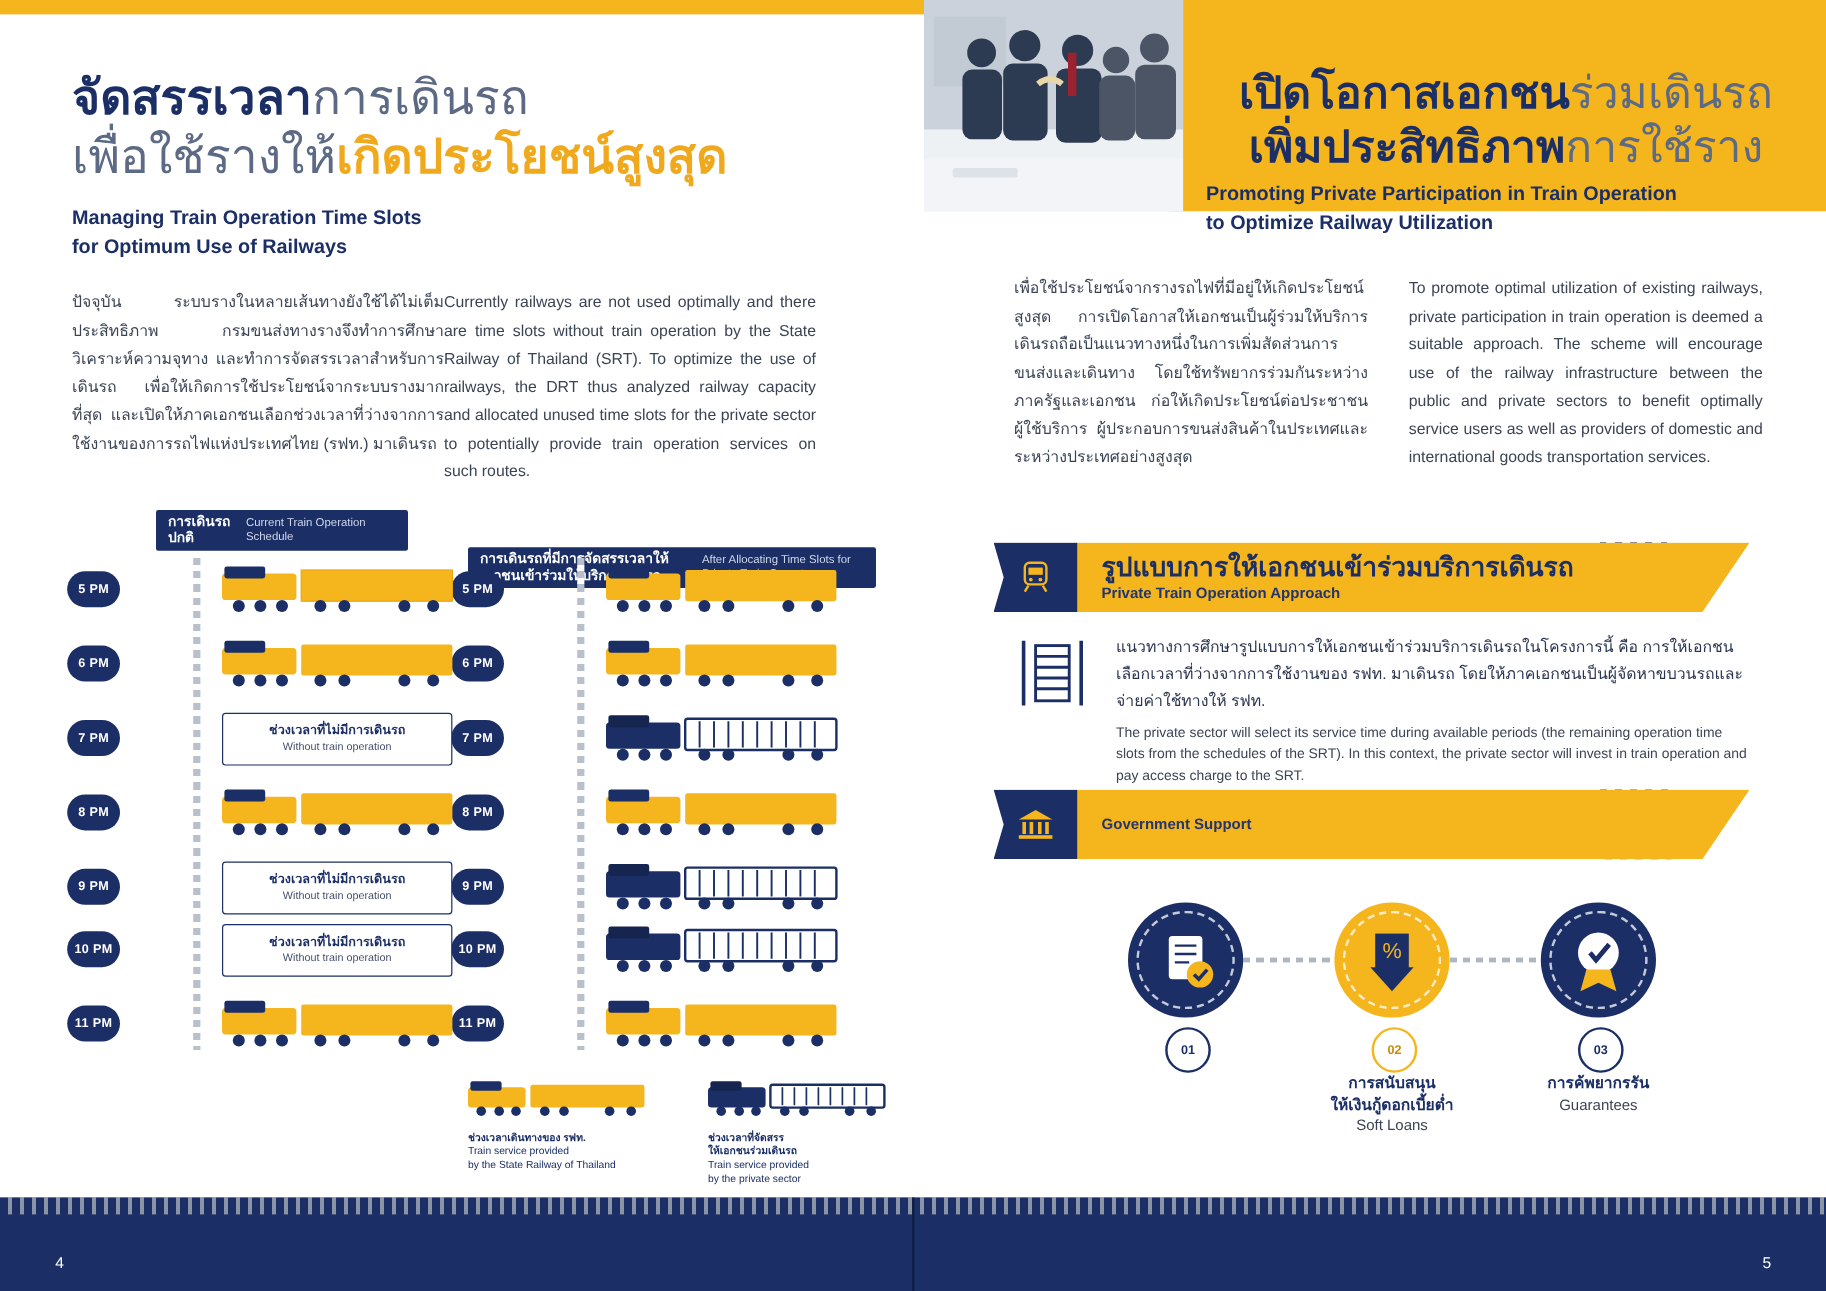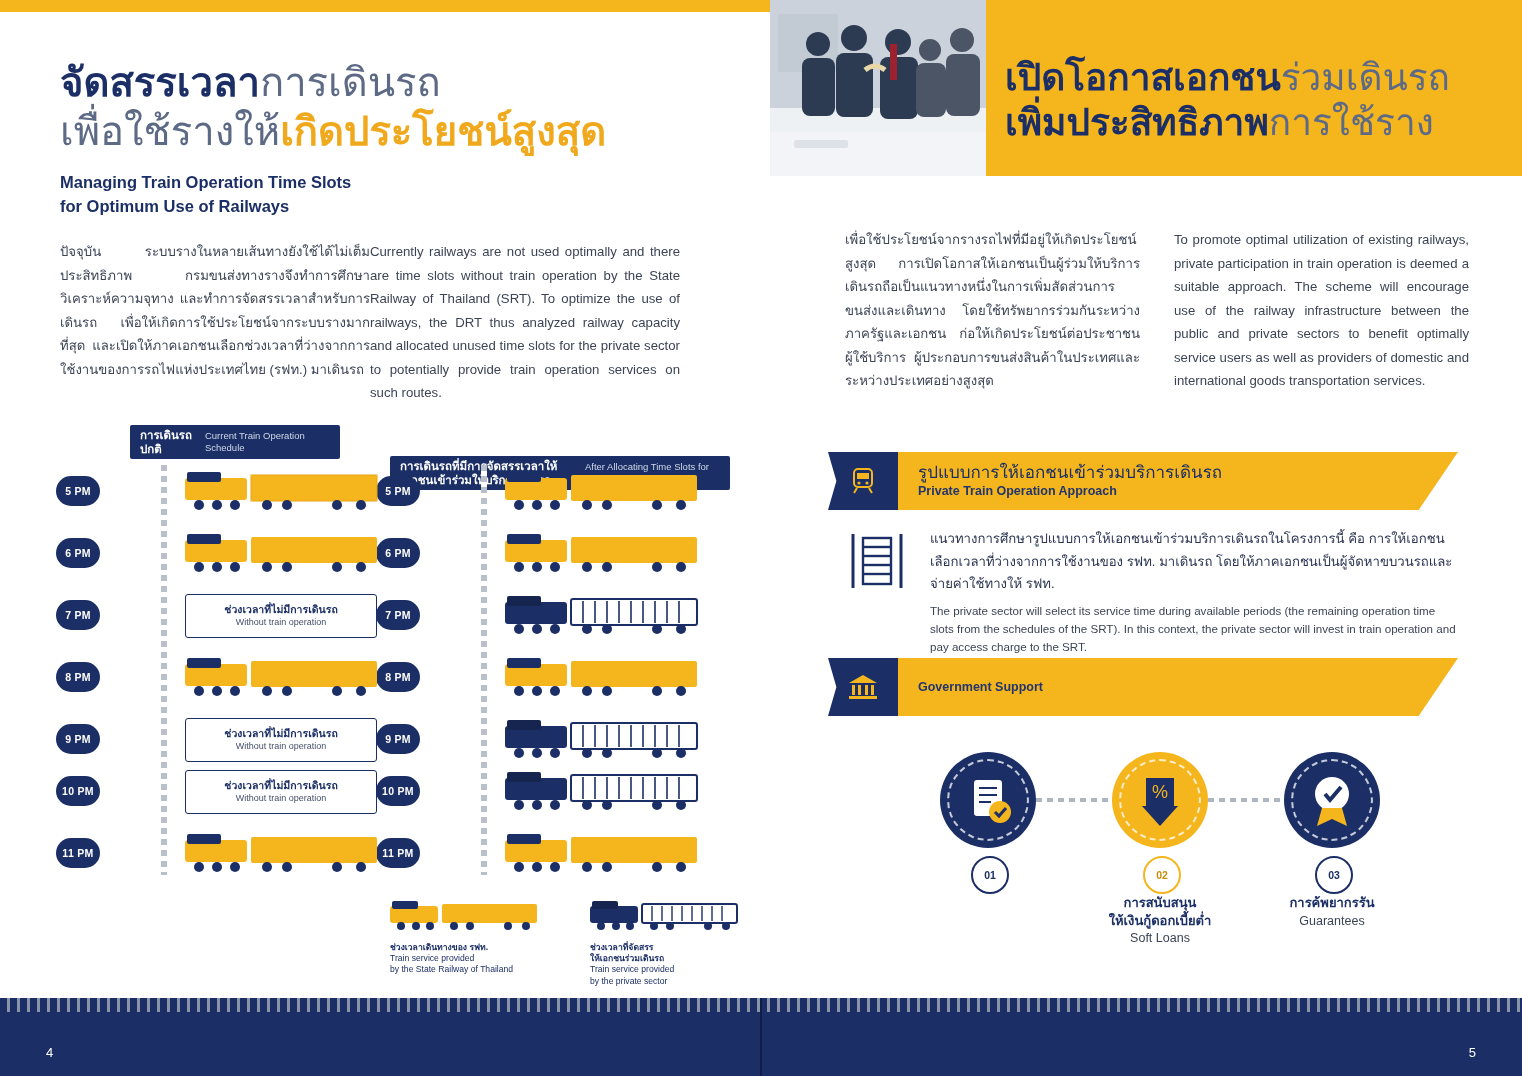--- a/index.html
+++ b/index.html
@@ -61,38 +61,38 @@
   .nobox .th{font-weight:bold;}
   .nobox .en{font-size:9px;color:#46506b;}
 
   .legend{position:absolute;left:345px;top:478px;width:360px;display:flex;gap:40px;}
   .lg{width:160px;}
   .lg .cap{margin-top:4px;font-size:8.6px;line-height:1.3;color:#1b2f66;}
   .lg .cap b{font-weight:bold;}
 
   
   .r-head{position:absolute;left:1005px;top:55px;width:500px;}
-  .r-head .th-h1{font-size:37px;text-align:left;}
+  .r-head .th-h1{font-size:37px;text-align:center;}
   .r-en{margin-top:6px;font-size:16.5px;color:#1b2f66;font-weight:bold;line-height:1.45;}
 
   .r-cols{position:absolute;left:845px;top:228px;width:625px;display:flex;gap:34px;}
   .r-col{width:295px;font-size:13.2px;line-height:1.78;color:#3b4455;text-align:justify;}
 
   .banner{position:absolute;height:58px;}
   .banner .hexic{
     position:absolute;left:0;top:0;width:70px;height:58px;background:#1b2f66;
     display:flex;align-items:center;justify-content:center;
     clip-path:polygon(0 0,100% 0,100% 100%,0 100%,12% 50%);
   }
   .banner .bar{
     position:absolute;left:68px;top:0;height:58px;background:#f5b51d;
     display:flex;flex-direction:column;justify-content:center;padding-left:22px;
     clip-path:polygon(0 0,100% 0,93% 100%,0 100%);
   }
-  .banner .bar .th{font-size:17px;font-weight:normal;color:#1b2f66;line-height:1.2;}
+  .banner .bar .th{font-size:22px;font-weight:bold;color:#1b2f66;line-height:1.2;}
   .banner .bar .en{font-size:12.5px;font-weight:bold;color:#23356e;line-height:1.3;}
   .banner .dash{position:absolute;top:0;height:58px;width:60px;
     background:repeating-linear-gradient(120deg,#1b2f66 0 5px,#ffffff 5px 11px);}
 
   .b1{left:828px;top:452px;width:650px;}
   .b2{left:828px;top:658px;width:650px;}
 
   .approach{position:absolute;left:930px;top:528px;width:530px;}
   .approach .th{font-size:13.2px;color:#2b3552;line-height:1.72;}
   .approach .en{margin-top:6px;font-size:11.6px;color:#3b4455;line-height:1.55;}
@@ -482,20 +482,22 @@
     </div>
   </div>
 
   <div class="r-head">
     <div class="th-h1">
       <span class="navy">เปิดโอกาสเอกชน</span><span class="grey">ร่วมเดินรถ</span>
     </div>
     <div class="th-h1">
       <span class="navy">เพิ่มประสิทธิภาพ</span><span class="grey">การใช้ราง</span>
     </div>
+    <div class="r-en" style="white-space:pre-line">Promoting Private Participation in Train Operation
+to Optimize Railway Utilization</div>
   </div>
 
   <div class="r-cols">
     <div class="r-col">เพื่อใช้ประโยชน์จากรางรถไฟที่มีอยู่ให้เกิดประโยชน์สูงสุด การเปิดโอกาสให้เอกชนเป็นผู้ร่วมให้บริการเดินรถถือเป็นแนวทางหนึ่งในการเพิ่มสัดส่วนการขนส่งและเดินทาง โดยใช้ทรัพยากรร่วมกันระหว่างภาครัฐและเอกชน ก่อให้เกิดประโยชน์ต่อประชาชน ผู้ใช้บริการ ผู้ประกอบการขนส่งสินค้าในประเทศและระหว่างประเทศอย่างสูงสุด</div>
     <div class="r-col">To promote optimal utilization of existing railways, private participation in train operation is deemed a suitable approach. The scheme will encourage use of the railway infrastructure between the public and private sectors to benefit optimally service users as well as providers of domestic and international goods transportation services.</div>
   </div>
 
   <div class="banner b1">
     <div class="dash" style="left:505px"></div>
     <div class="bar" style="width:540px">

